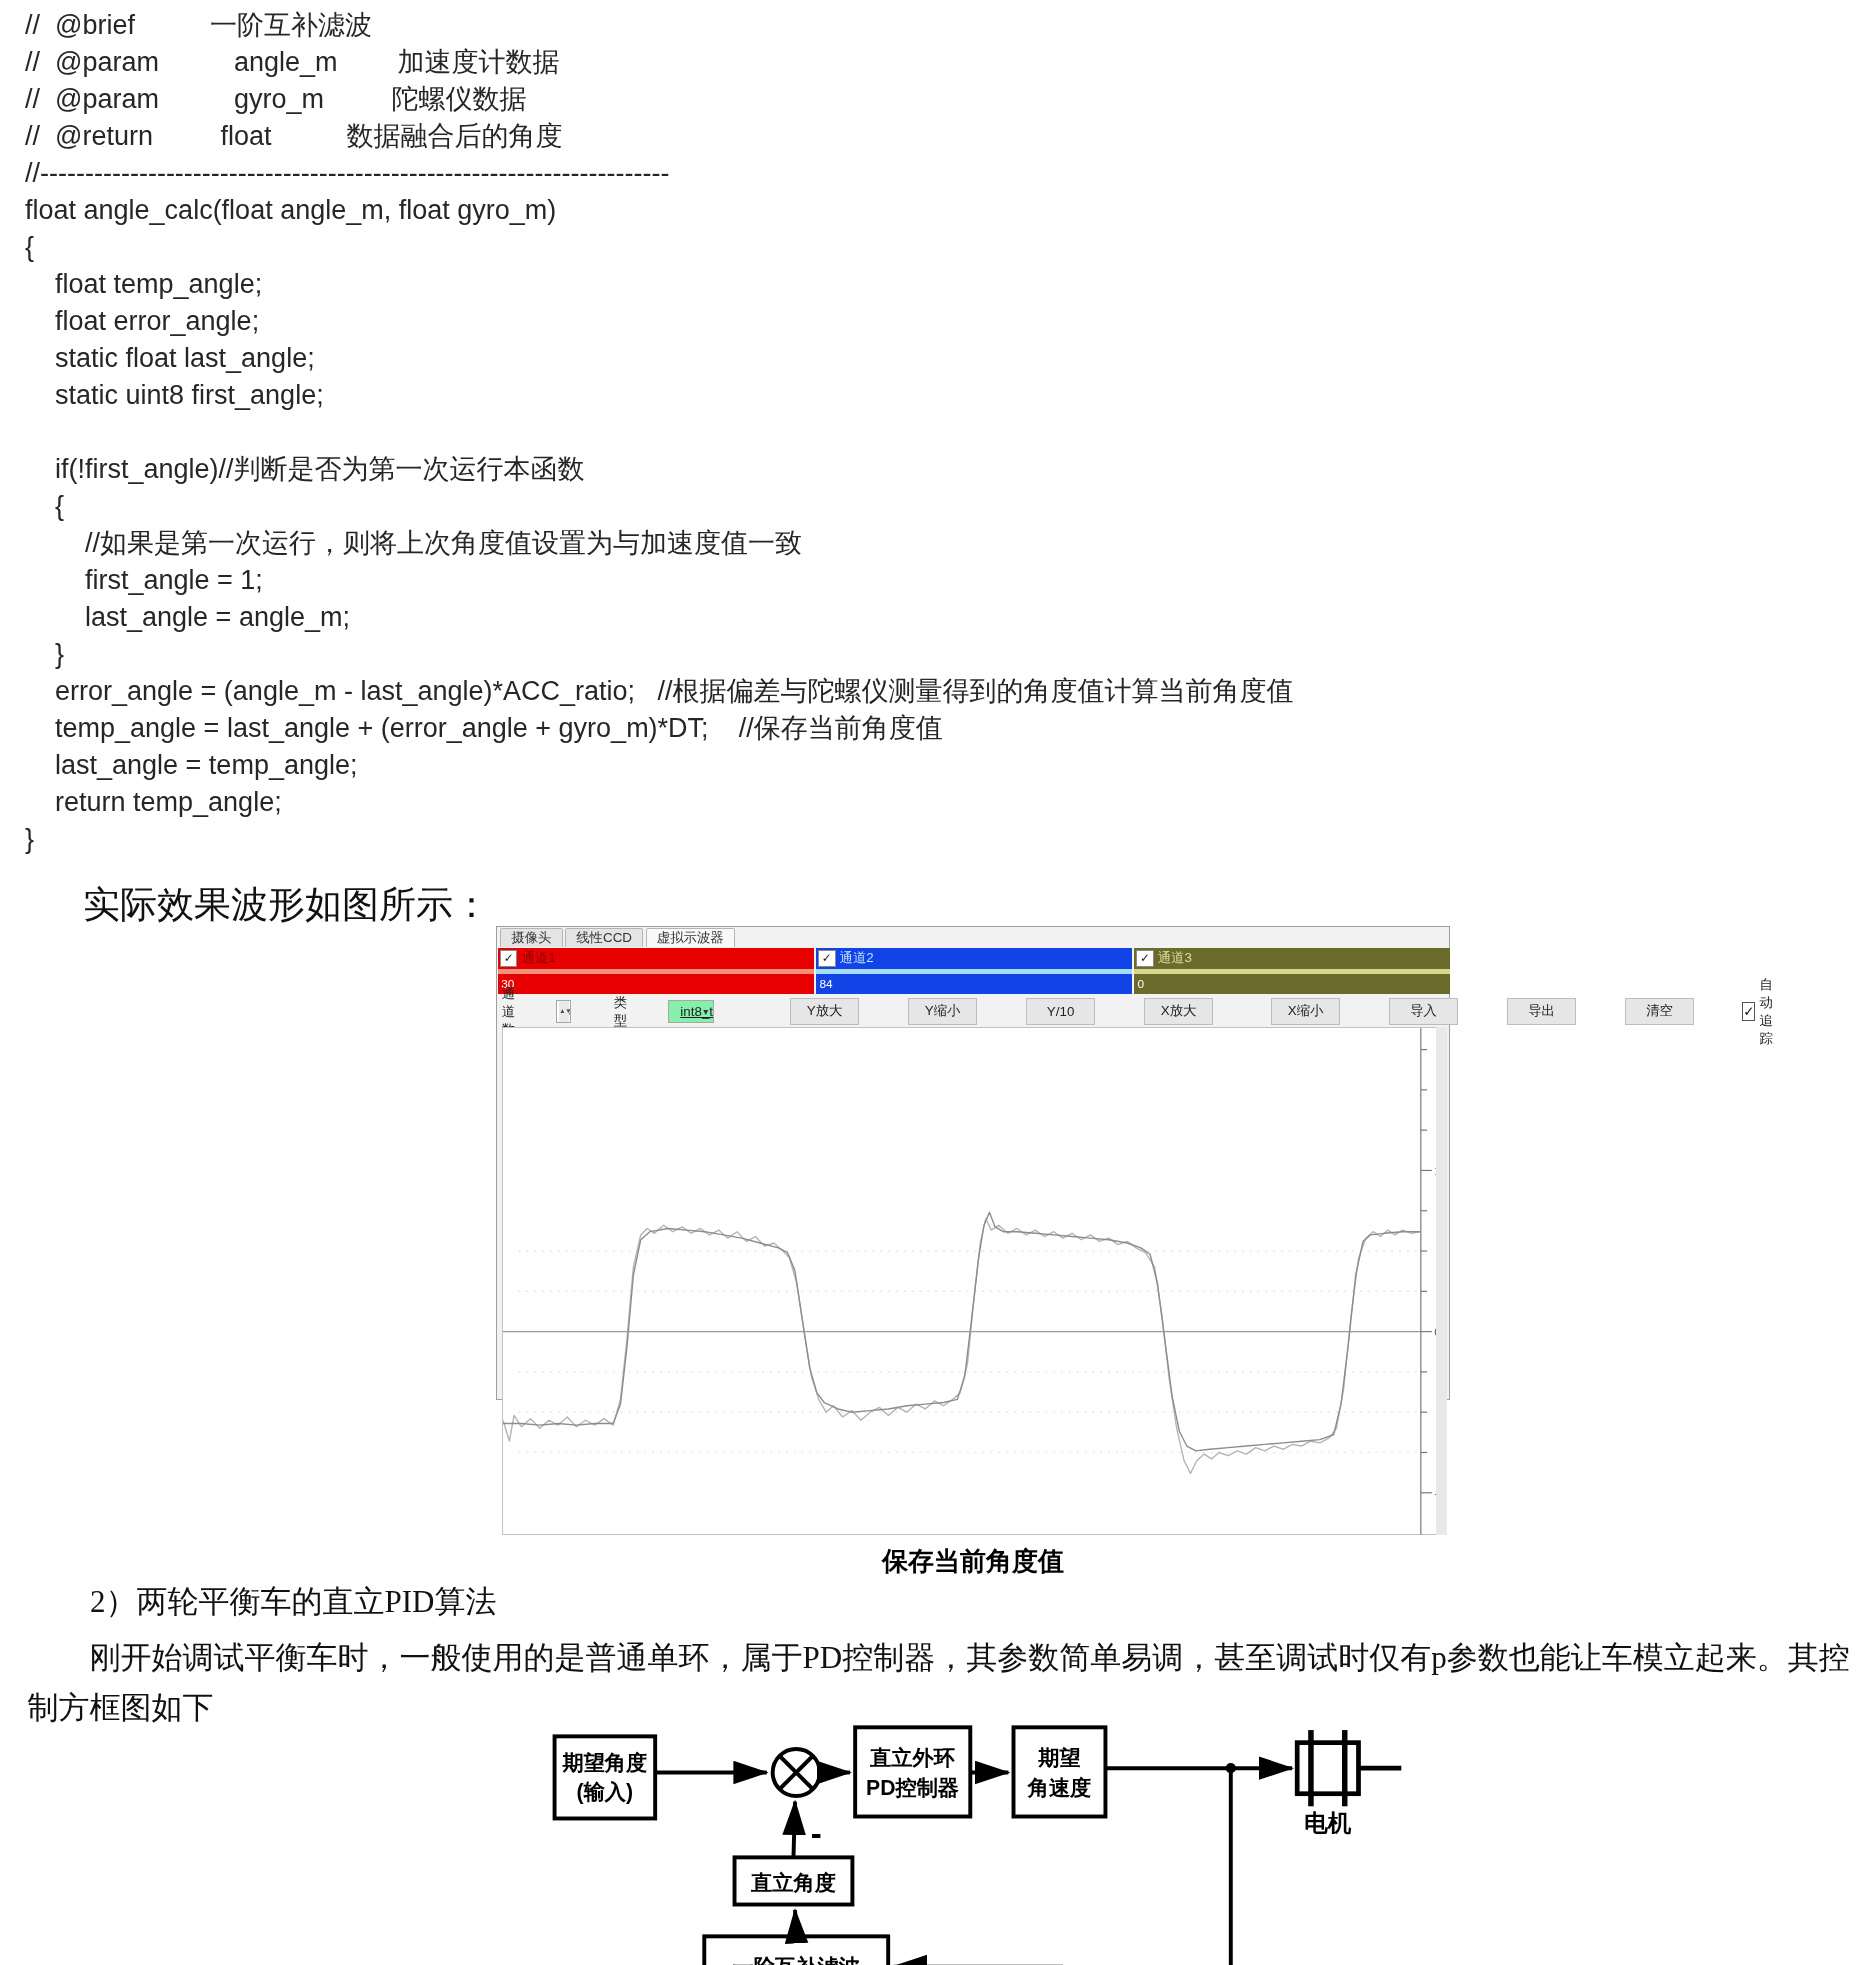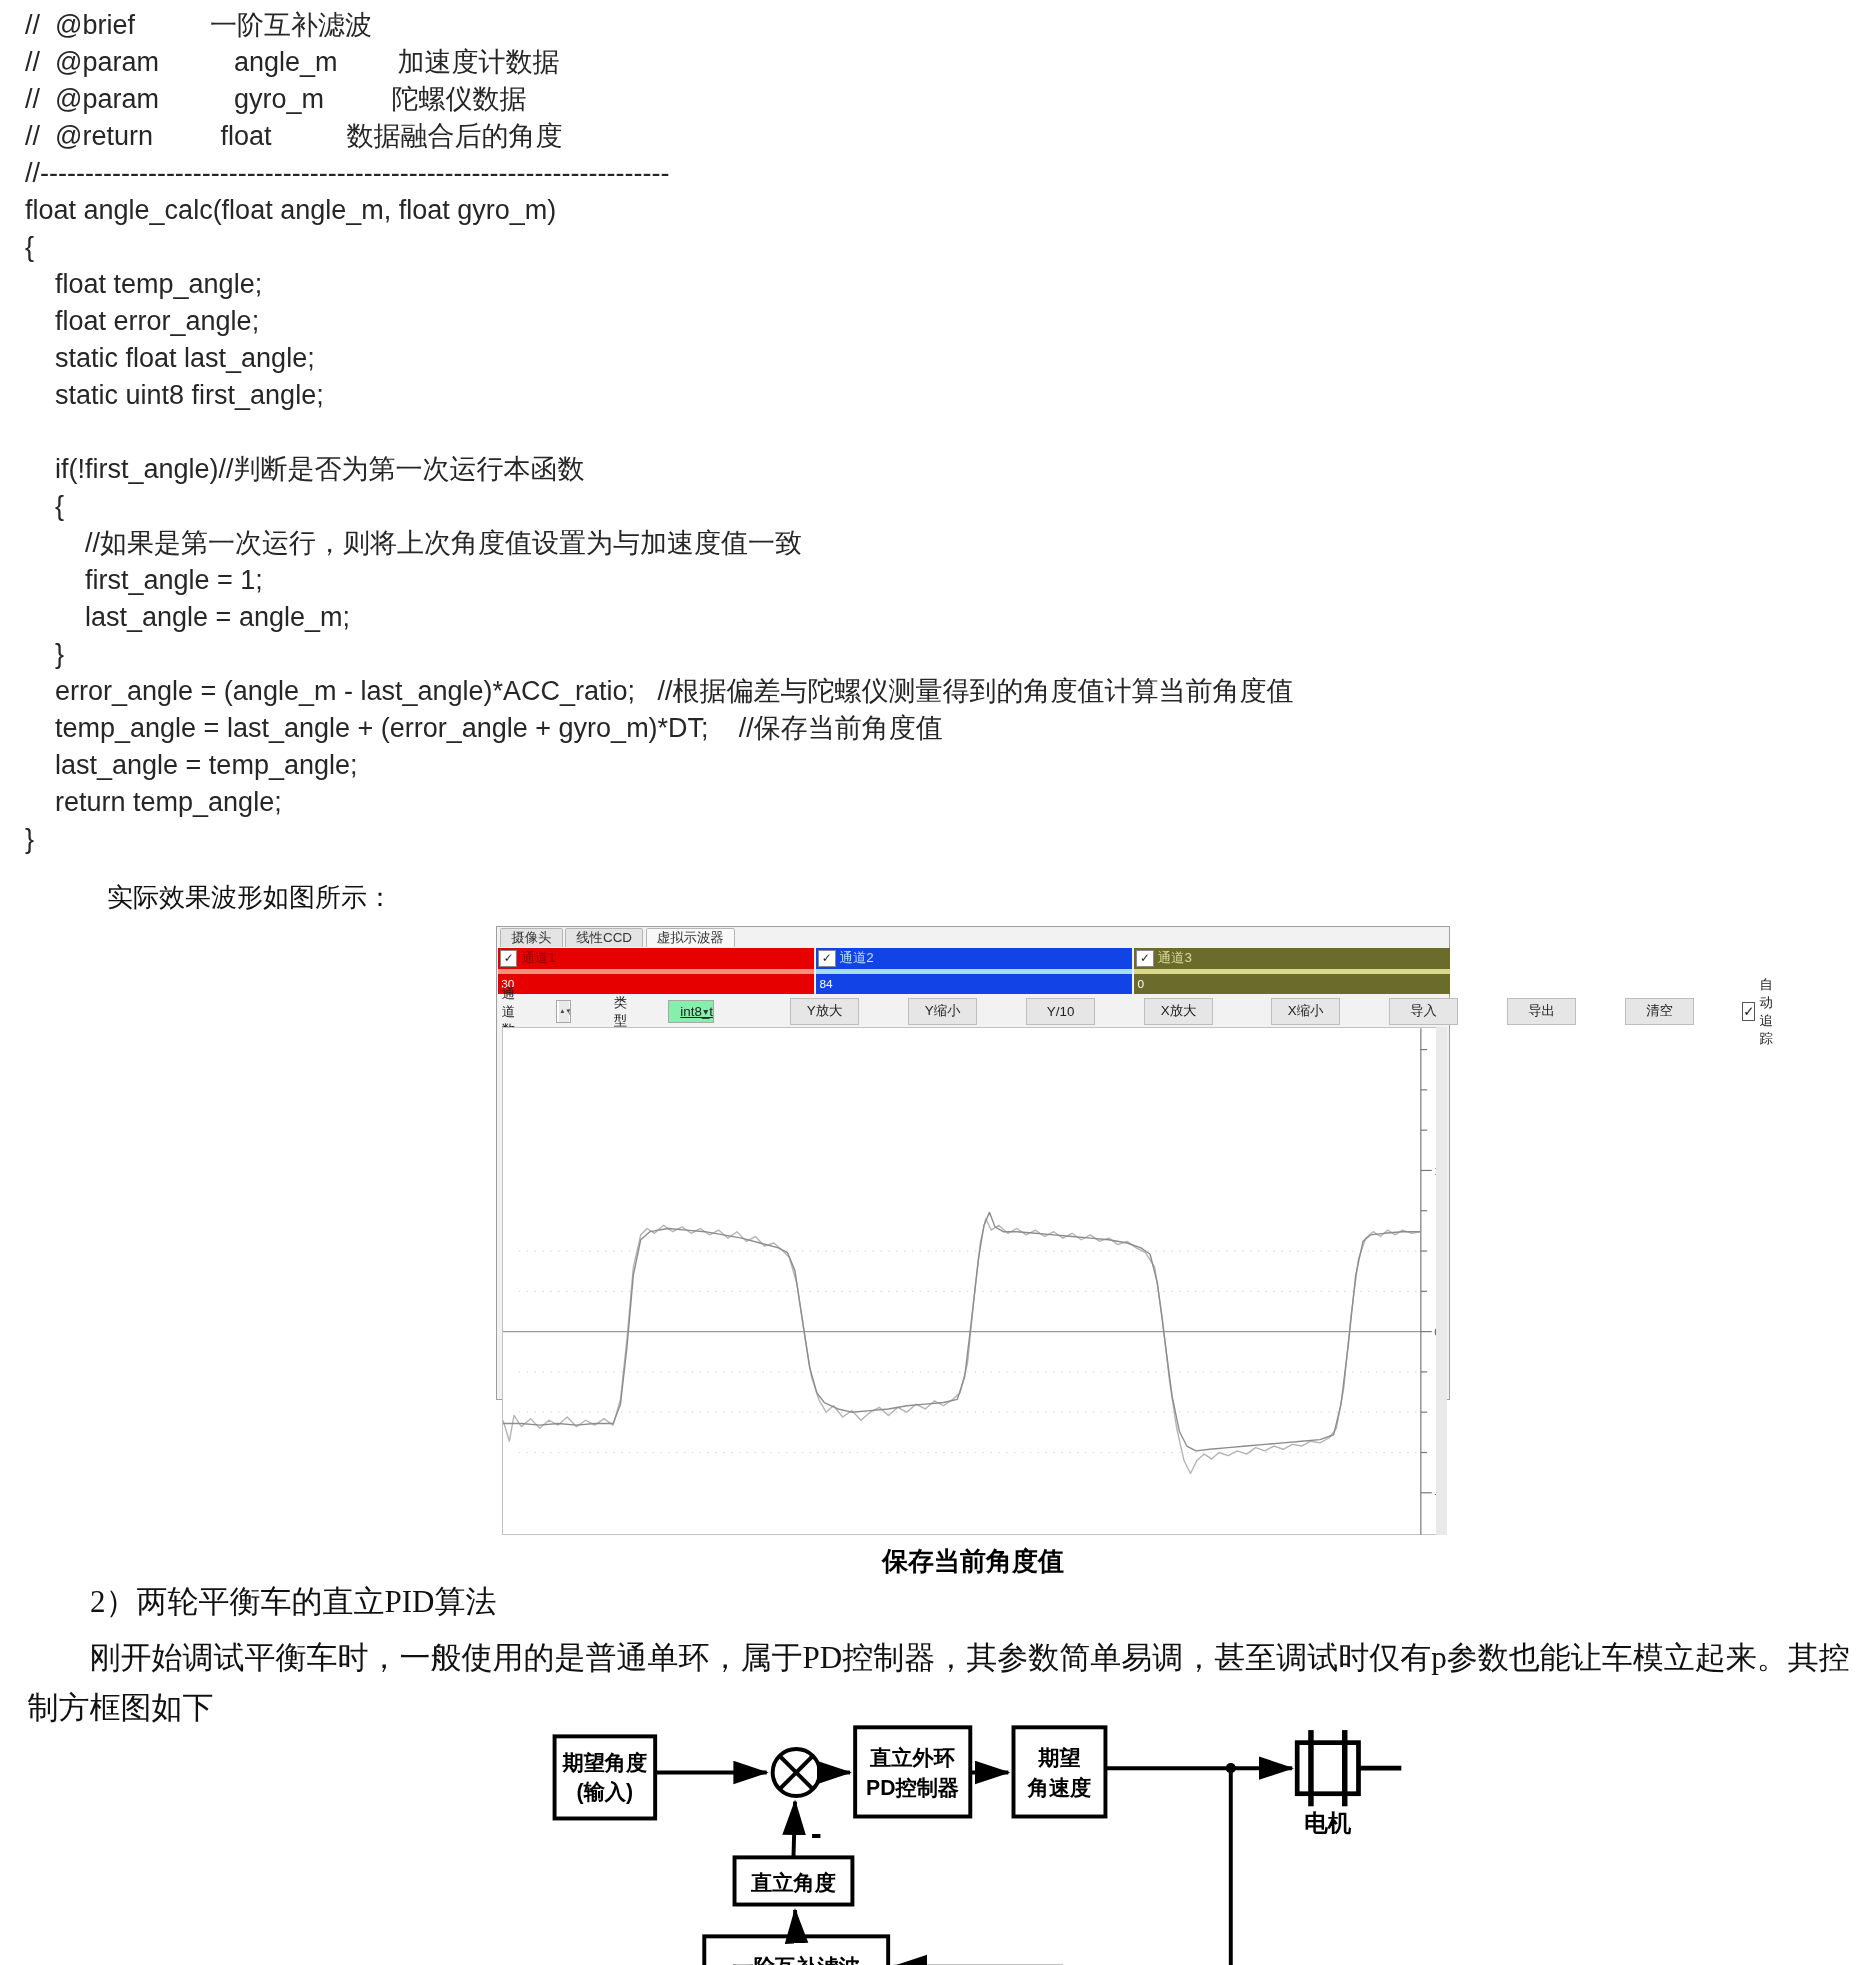--- a/index.html
+++ b/index.html
@@ -3,21 +3,21 @@
 <meta charset="utf-8">
 <style>
   html,body{margin:0;padding:0;background:#fff;}
   #page{position:relative;width:1872px;height:2265px;background:#ffffff;overflow:hidden;
         font-family:"Liberation Sans",sans-serif;color:#1a1a1a;}
   
   #code{position:absolute;left:25px;top:7px;margin:0;font-family:"Liberation Sans",sans-serif;
         font-size:27px;line-height:37px;color:#262626;white-space:pre;}
   
   .serif{font-family:"Liberation Serif",serif;color:#111;}
-  #intro-line{position:absolute;left:83px;top:880px;font-size:26px;margin-left:24px;}
+  #intro-line{position:absolute;left:83px;top:880px;font-size:37px;}
   #fig1-caption{position:absolute;left:496px;top:1544px;width:954px;text-align:center;
                 font-size:26px;font-weight:bold;font-family:"Liberation Sans",sans-serif;color:#000;}
   #section-heading{position:absolute;left:90px;top:1581px;font-size:31px;}
   #paragraph{position:absolute;left:27.5px;top:1633px;width:1826px;font-size:31px;line-height:50px;
              text-indent:62px;}
   
   #osc{position:absolute;left:496px;top:926px;width:954px;height:474px;background:#f2f2f2;
        border:0.8px solid #9e9e9e;box-sizing:border-box;font-family:"Liberation Sans",sans-serif;}
   .tabs{position:absolute;left:3.1px;top:0.8px;height:19.7px;display:flex;gap:2.4px;}
   .tab{height:18px;padding:0 10.2px;display:flex;align-items:center;font-size:13.4px;color:#333;

